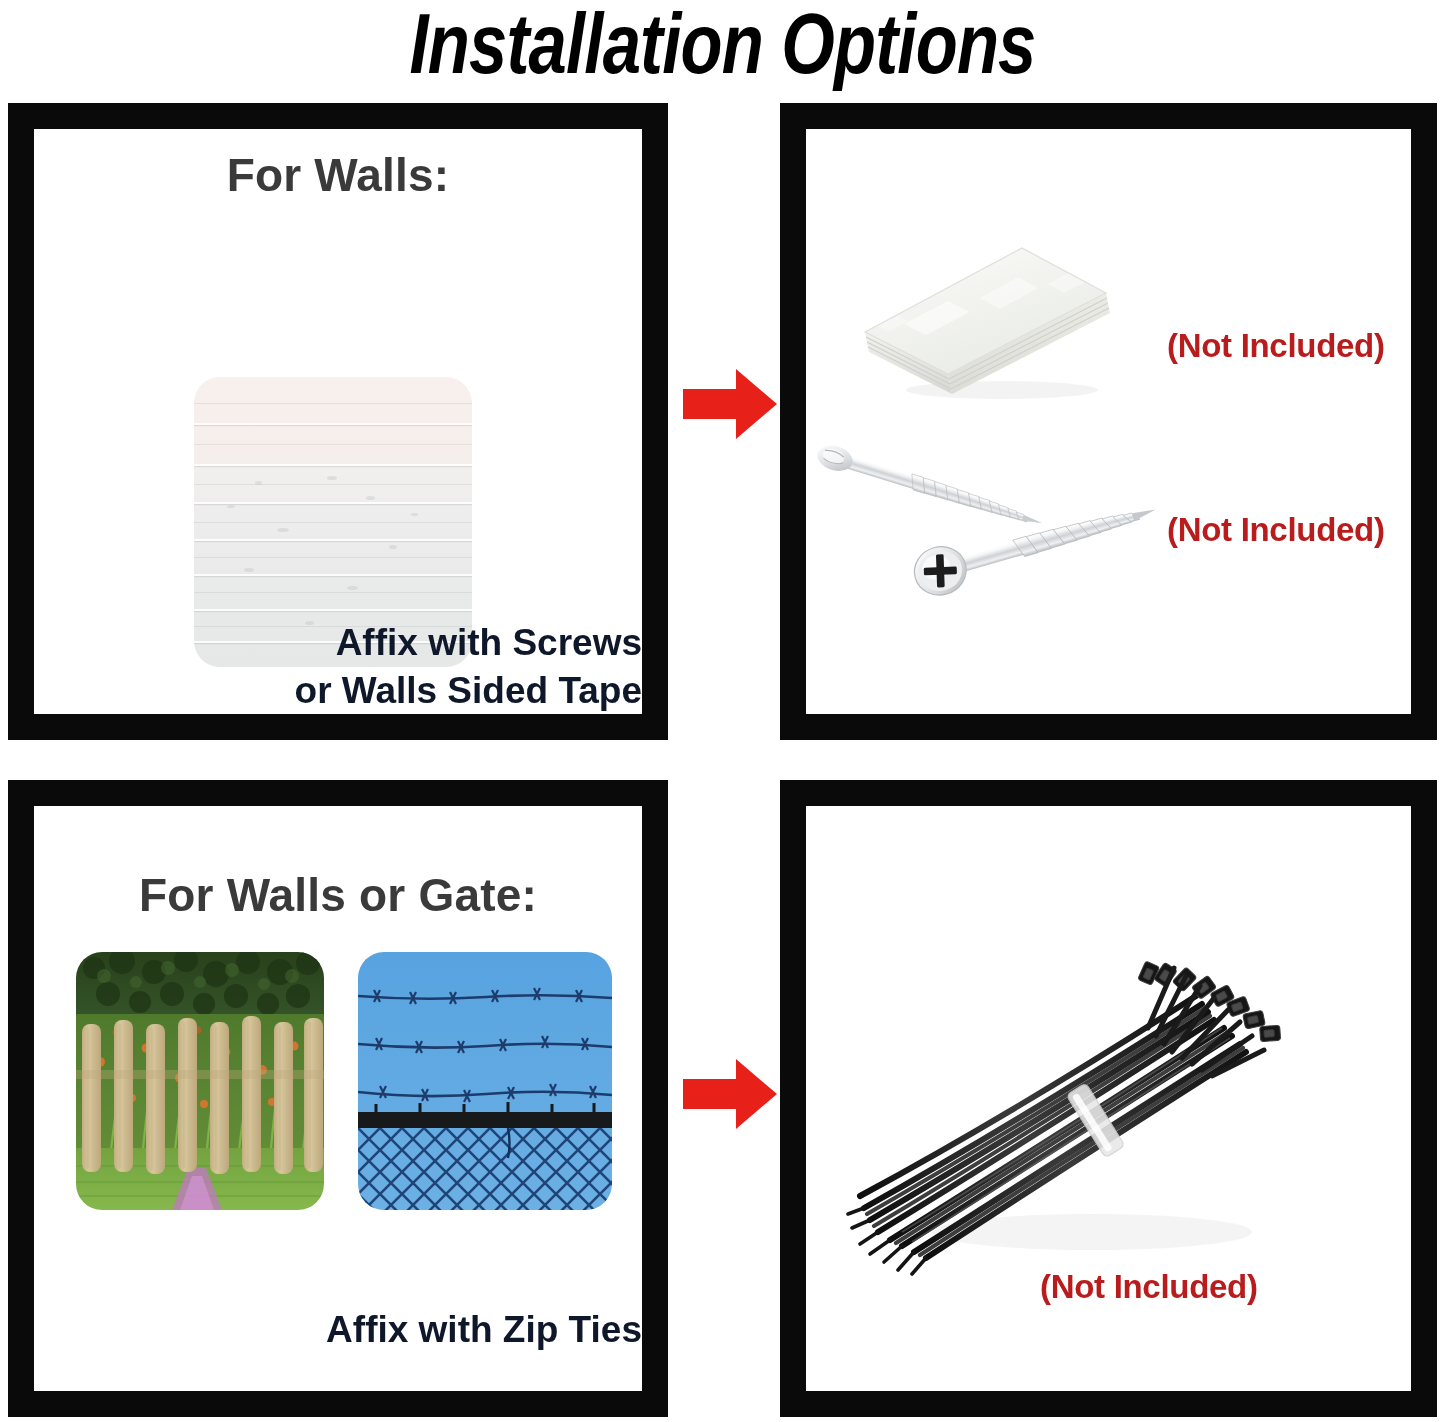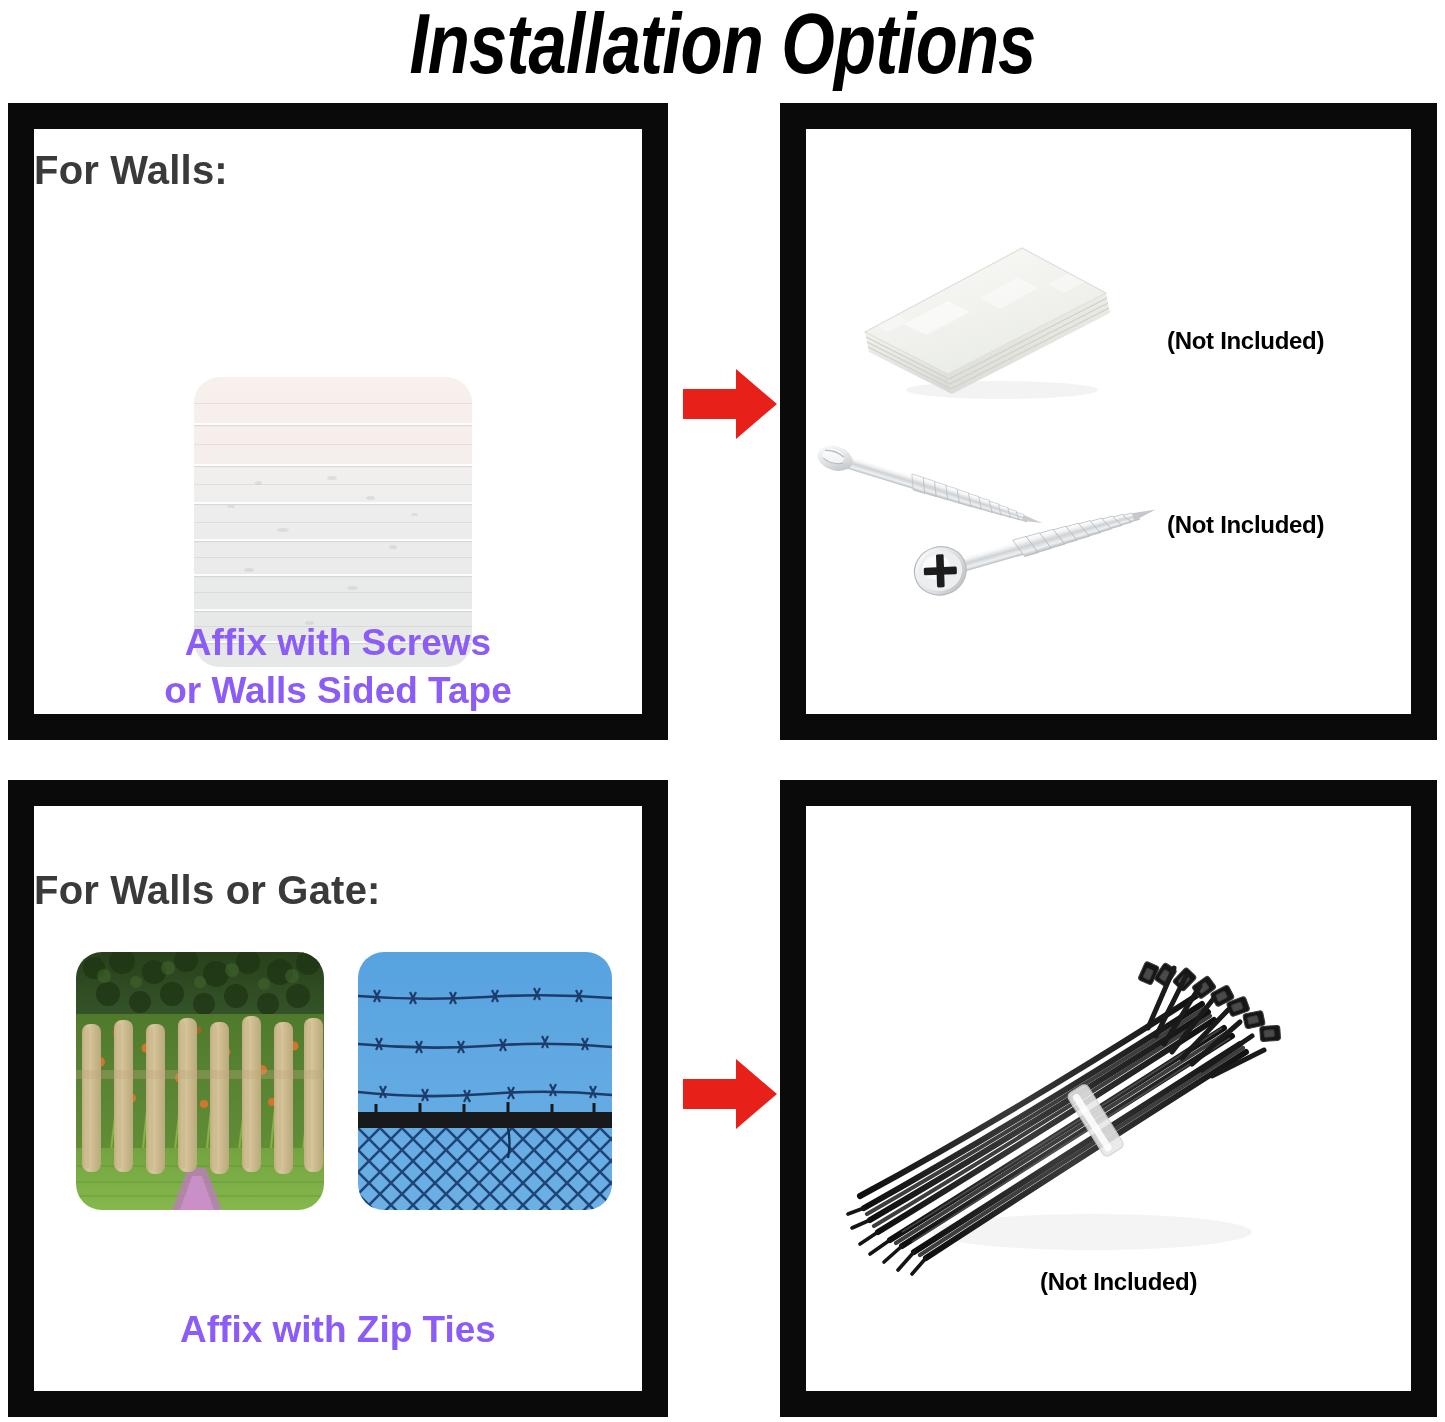--- a/index.html
+++ b/index.html
@@ -51,42 +51,43 @@
   #panel-walls       { left: 8px;   top: 103px; width: 660px;  height: 637px; }
   #panel-wall-hw     { left: 780px; top: 103px; width: 657px;  height: 637px; }
   #panel-fence       { left: 8px;   top: 780px; width: 660px;  height: 637px; }
   #panel-fence-hw    { left: 780px; top: 780px; width: 657px;  height: 637px; }
 
   
   .panel-heading {
     position: absolute;
     left: 0;
     width: 100%;
+    text-align: center;
     font-weight: 700;
-    font-size: 40px;
+    font-size: 46px;
     color: #3a3a3a;
     letter-spacing: 0.2px;
     white-space: nowrap;
   }
   .panel-caption {
     position: absolute;
     left: 0;
     width: 100%;
-    text-align: center;
+    text-align: right;
     font-weight: 700;
     font-size: 37px;
-    color: #8b5cf6;
+    color: #0f172a;
     line-height: 48px;
     white-space: nowrap;
   }
   .not-included {
     position: absolute;
     font-weight: 700;
-    font-size: 24px;
-    color: #000000;
+    font-size: 33px;
+    color: #b91c1c;
     white-space: nowrap;
     letter-spacing: -0.3px;
   }
 
   
   .red-arrow {
     position: absolute;
     width: 98px;
     height: 76px;
   }

